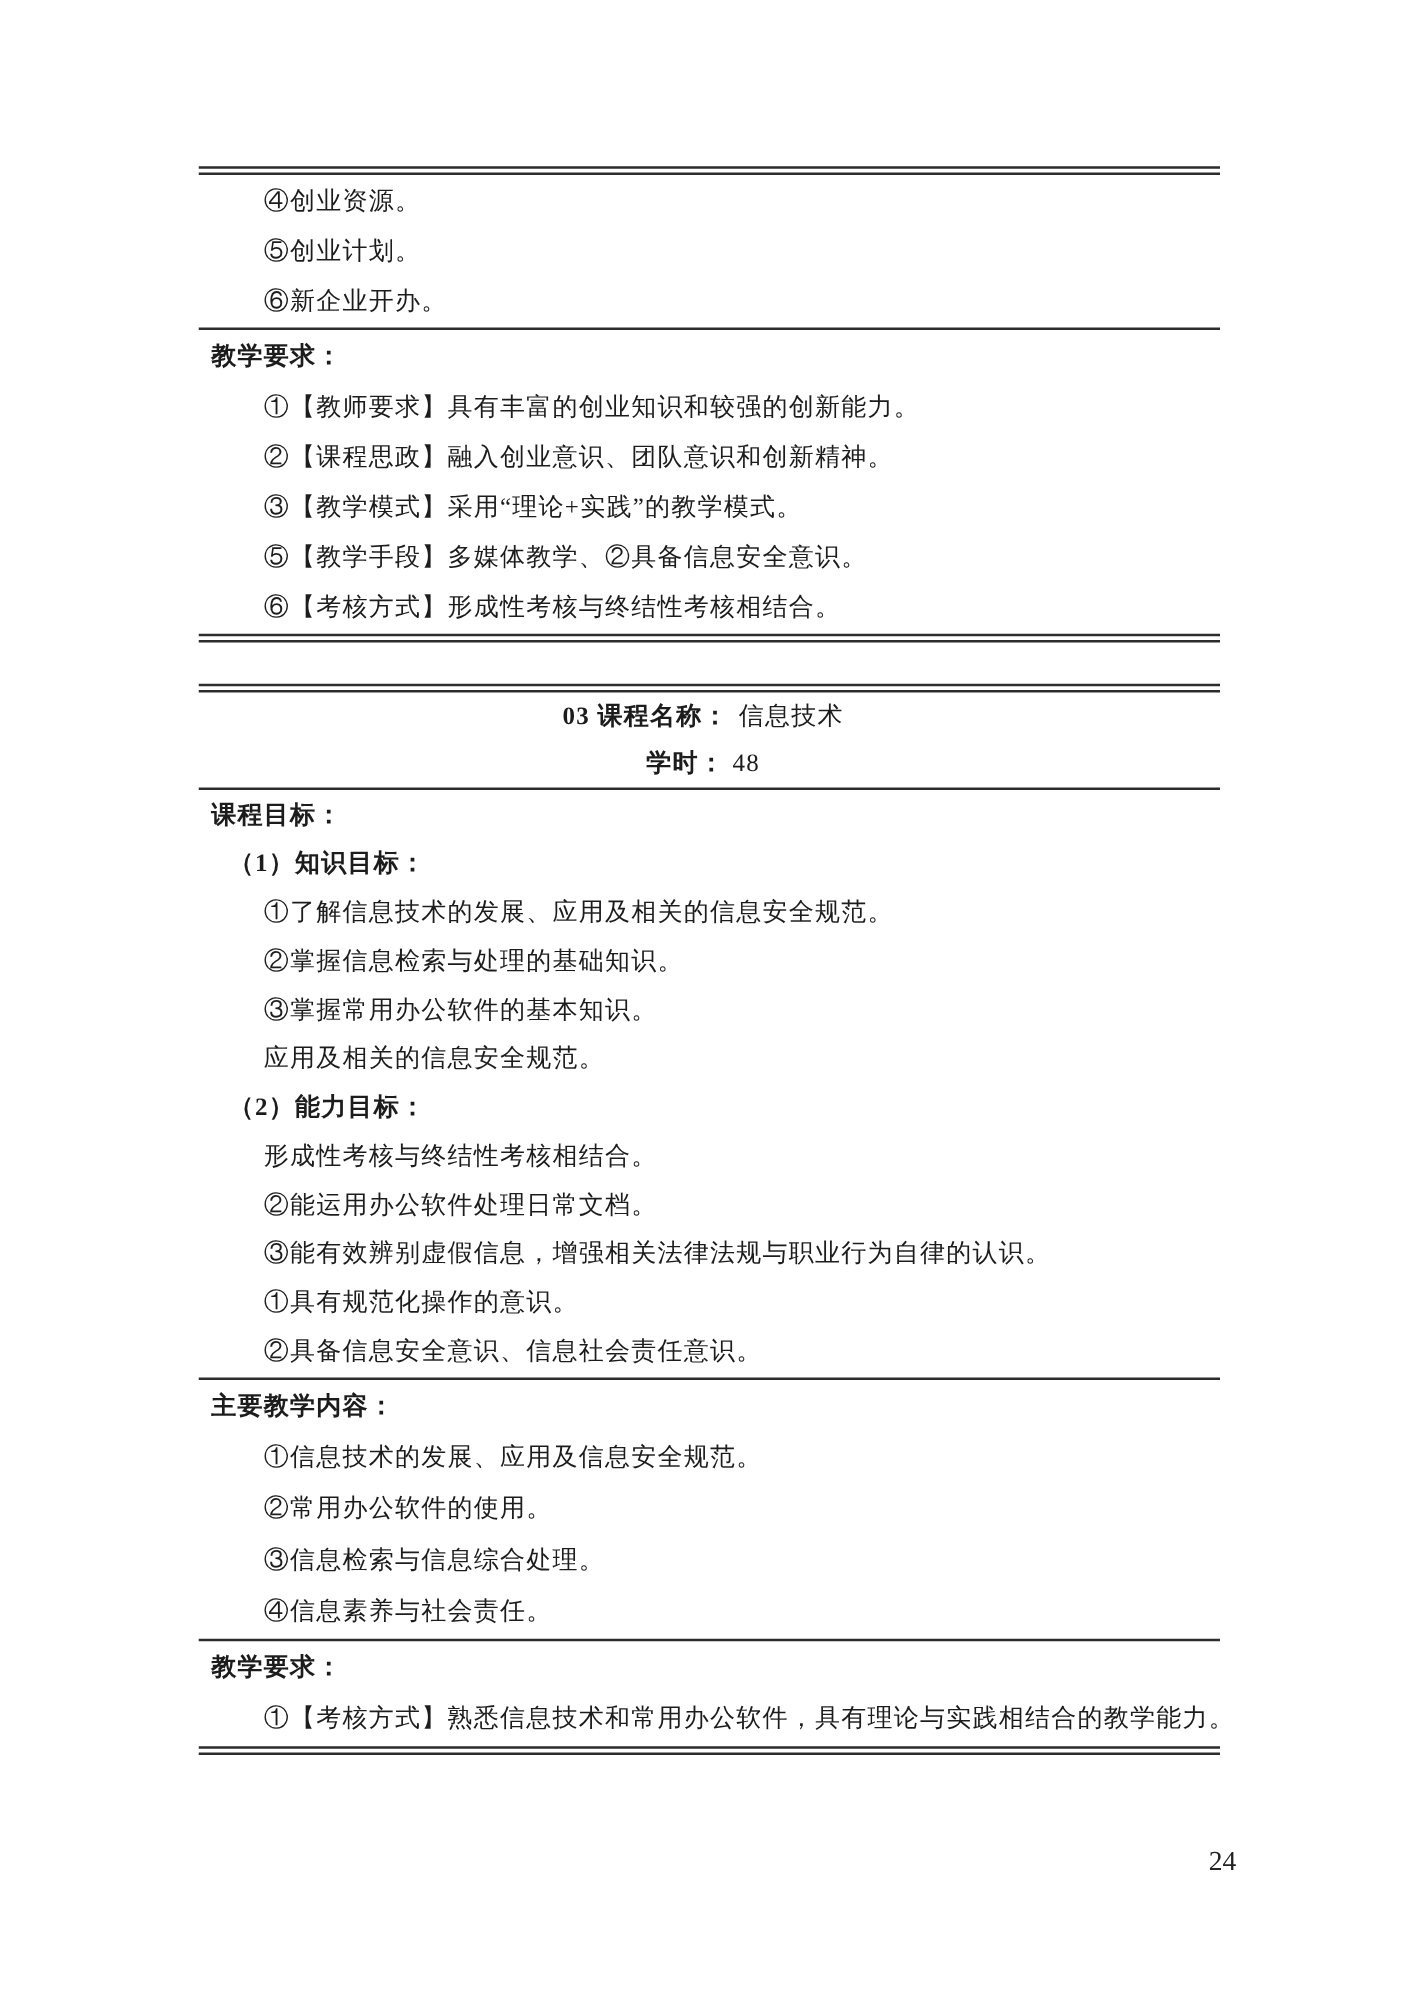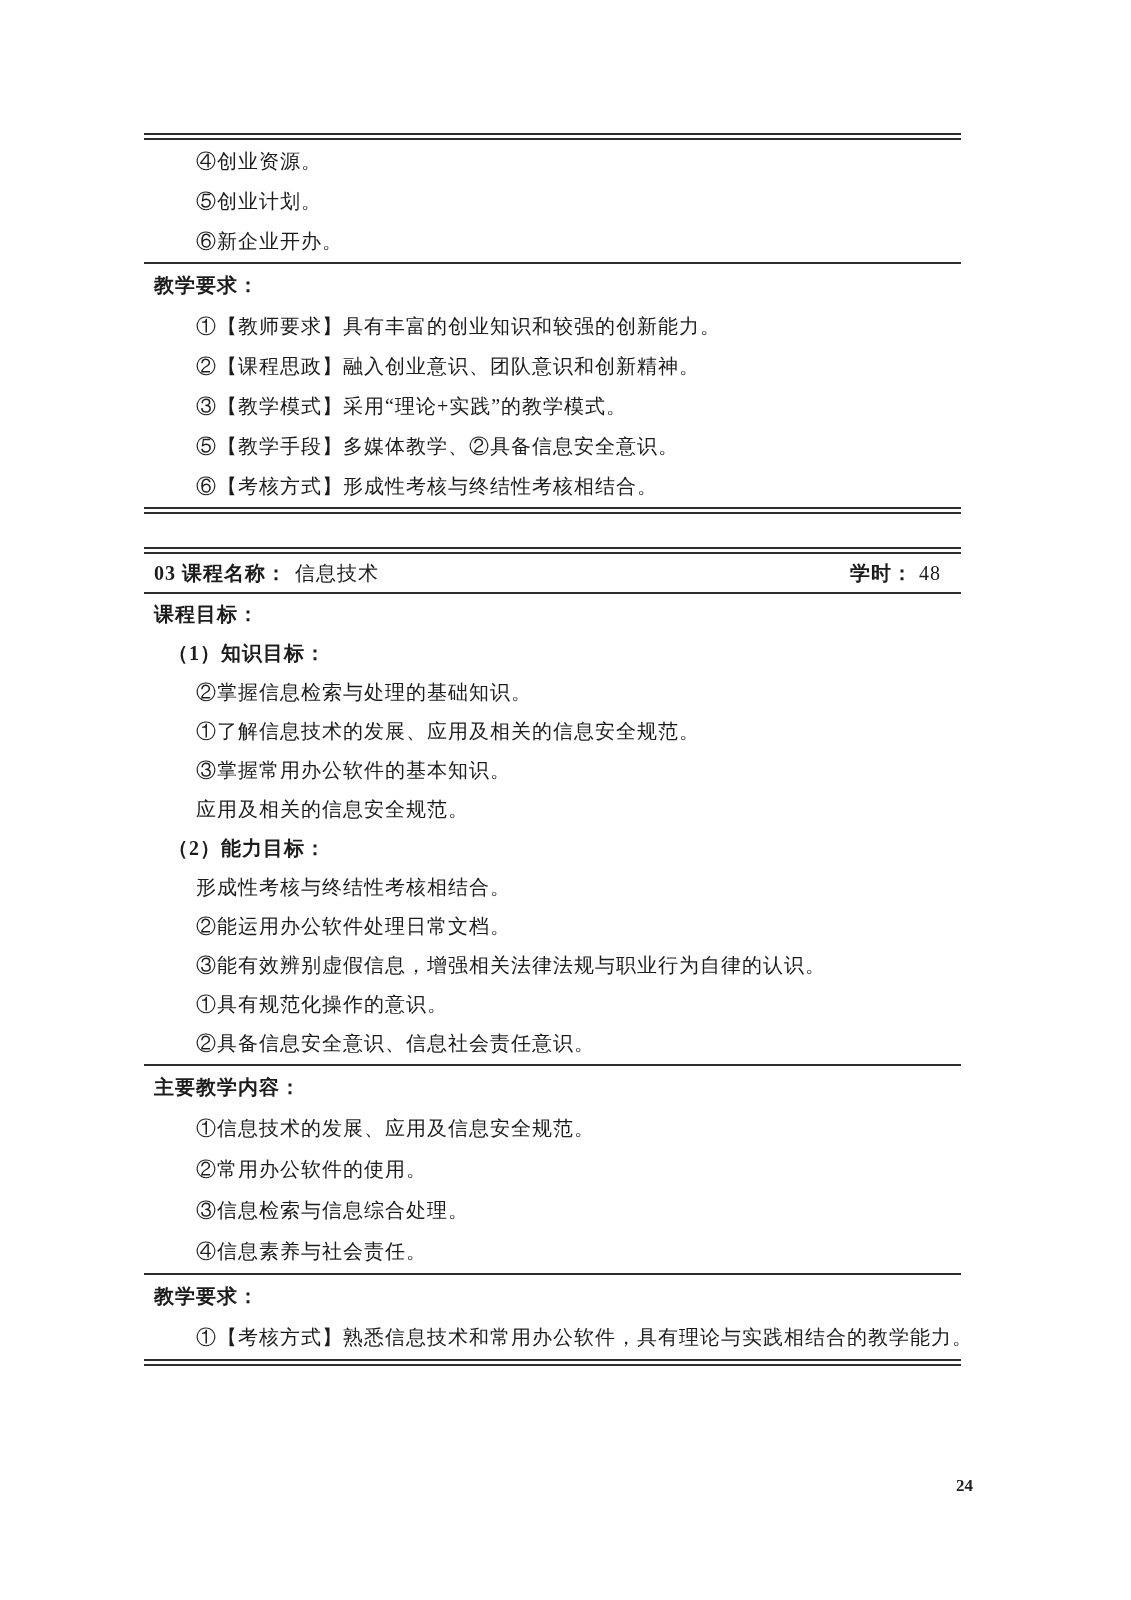--- a/index.html
+++ b/index.html
@@ -7,21 +7,21 @@
   .page {
     position:relative;
     width:1131px; height:1600px;
     background:#ffffff;
     overflow:hidden;
     font-family:"Liberation Serif","DejaVu Serif",serif;
     color:#1c1c1c;
   }
   .doc {
     position:absolute;
-    left:144px; top:133px;
+    left:159px; top:133px;
     width:817px;
   }
   
   .rule-double {
     height:7px;
     border-top:2px solid #2c2c2c;
     border-bottom:2px solid #2c2c2c;
   }
   .rule-single {
     height:2px;
@@ -46,32 +46,32 @@
   
   .course-header {
     display:flex;
     justify-content:space-between;
     align-items:center;
     line-height:38px;
     font-size:20px;
     letter-spacing:1px;
     padding:0 20px 0 10px;
     white-space:nowrap;
+    flex-direction:column;
   }
   .course-header .lbl { font-weight:bold; }
   .course-header .val { font-weight:normal; }
   .course-left  { display:flex; gap:8px; }
   .course-right { display:flex; gap:6px; }
 
   .page-number {
     position:absolute;
-    right:158px; top:1476px;
-    font-size:17px;
+    right:142px; top:1476px;
+    font-size:22px;
     color:#222;
-    font-weight:bold;
   }
 </style>
 </head>
 <body>
 
 <div class="page">
   <div class="doc">
 
     <div>
       <div class="rule-double"></div>
@@ -111,22 +111,22 @@
           <span class="val">48</span>
         </div>
       </div>
 
       <div class="rule-single"></div>
 
       <div class="cell">
         <div class="row row-sm indent-head">课程目标：</div>
 
         <div class="row row-sm indent-group">（1）知识目标：</div>
+        <div class="row row-sm indent-item">①了解信息技术的发展、应用及相关的信息安全规范。</div>
         <div class="row row-sm indent-item">②掌握信息检索与处理的基础知识。</div>
-        <div class="row row-sm indent-item">①了解信息技术的发展、应用及相关的信息安全规范。</div>
         <div class="row row-sm indent-item">③掌握常用办公软件的基本知识。</div>
         <div class="row row-sm indent-item">应用及相关的信息安全规范。</div>
 
         <div class="row row-sm indent-group">（2）能力目标：</div>
         <div class="row row-sm indent-item">形成性考核与终结性考核相结合。</div>
         <div class="row row-sm indent-item">②能运用办公软件处理日常文档。</div>
         <div class="row row-sm indent-item">③能有效辨别虚假信息，增强相关法律法规与职业行为自律的认识。</div>
 
         <div class="row row-sm indent-item">①具有规范化操作的意识。</div>
         <div class="row row-sm indent-item">②具备信息安全意识、信息社会责任意识。</div>

